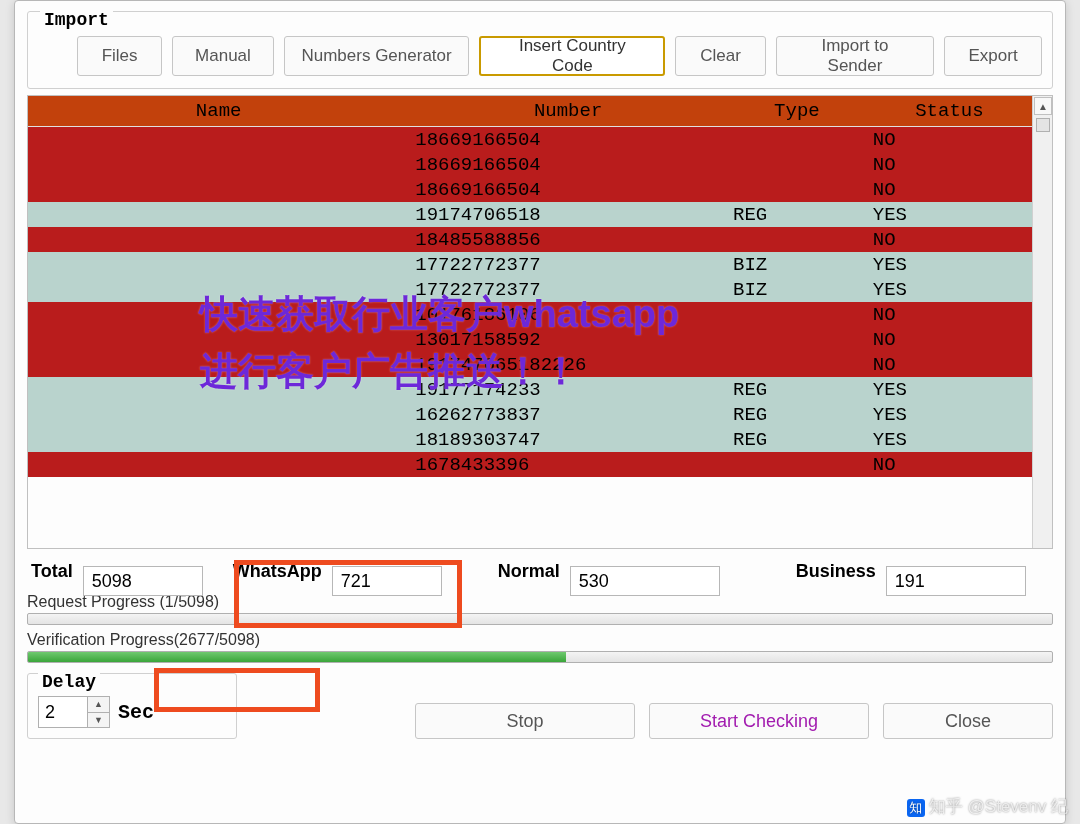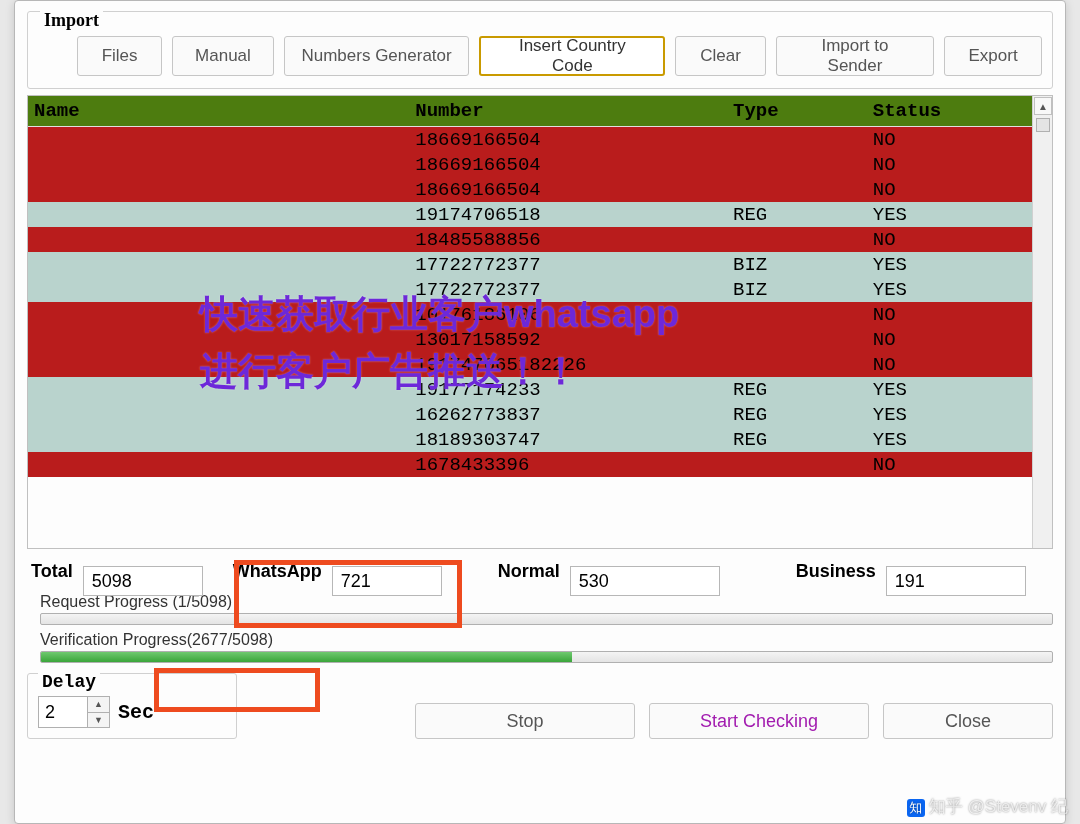--- a/index.html
+++ b/index.html
@@ -29,21 +29,21 @@
     padding: 24px 10px 12px 10px;
     position: relative;
     margin-bottom: 6px;
   }
   .import-group .legend {
     position: absolute;
     top: -2px;
     left: 12px;
     background: #fdfdfd;
     padding: 0 4px;
-    font-family: Liberation Serif, serif;
+    font-family: Liberation Mono, monospace;
     font-size: 18px;
     font-weight: bold;
   }
   .btn-row { display: flex; gap: 10px; padding-left: 39px; }
   .btn {
     height: 40px;
     padding: 0 16px;
     background: #fafafa;
     border: 1px solid #c6c6c6;
     border-radius: 3px;
@@ -73,23 +73,23 @@
     flex: 1;
     overflow-y: auto;
   }
   table {
     width: 100%;
     border-collapse: collapse;
     font-family: "SimSun","Courier New", monospace;
     font-size: 19px;
   }
   thead th {
-    text-align: left;
-    font-weight: bold;
-    background: #4d7c0f;
+    text-align: center;
+    font-weight: normal;
+    background: #c2410c;
     padding: 4px 6px;
     border-bottom: 1px solid #e0e0e0;
     position: sticky;
     top: 0;
   }
   tbody td {
     padding: 1.5px 6px;
     white-space: nowrap;
   }
   tr.no td { background: #b91c1c; font-family: Liberation Mono, monospace; }
@@ -141,21 +141,21 @@
     background: #fff;
     margin-top: 20px;
   }
 
   .highlight-box {
     position: absolute;
     border: 5px solid #ee4b1f;
     pointer-events: none;
   }
 
-  .progress-block { margin-top: 4px; margin-left: 13px; }
+  .progress-block { margin-top: 4px; }
   .progress-label {
     font-size: 16px;
     color: #333;
     margin-bottom: 2px;
   }
   .progress-bar {
     height: 12px;
     border: 1px solid #b0b0b0;
     border-radius: 2px;
     background: linear-gradient(#f4f4f4,#e4e4e4);

